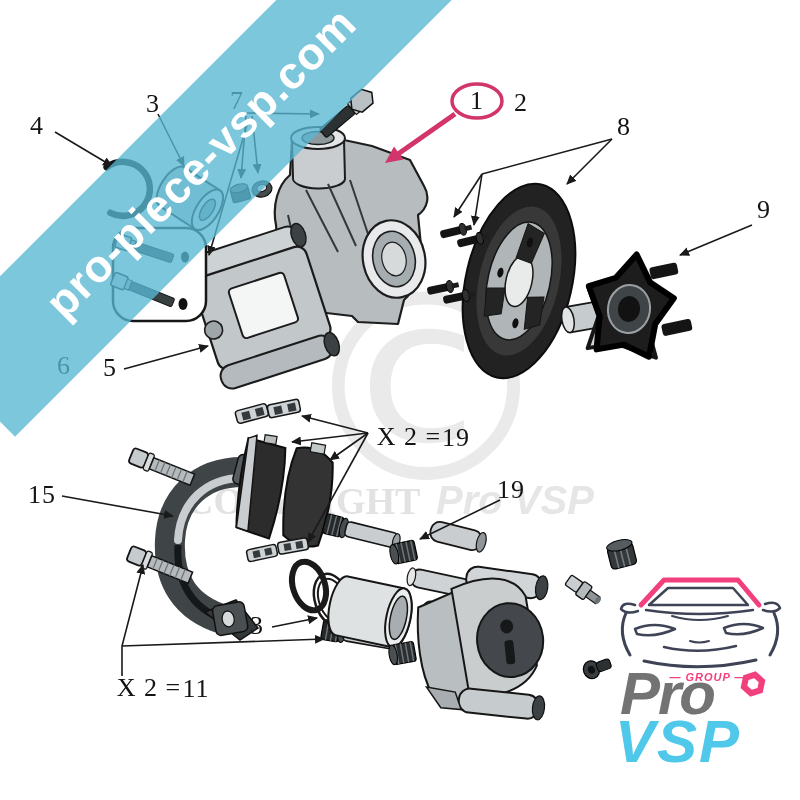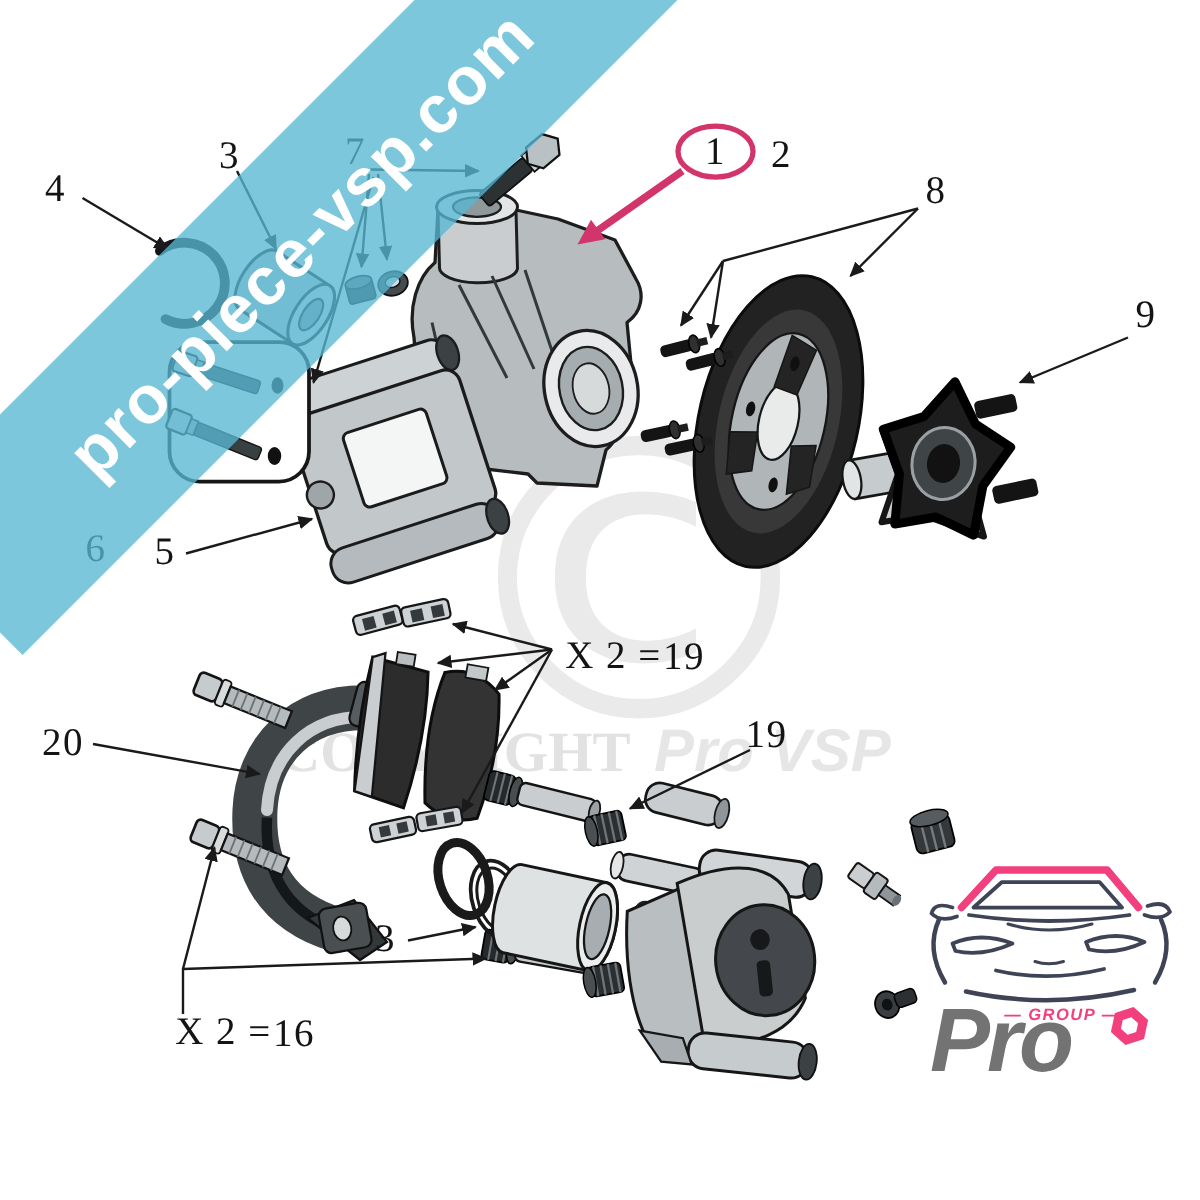--- a/index.html
+++ b/index.html
@@ -360,23 +360,23 @@
 <div class="lbl" style="left:153px;top:104px">3</div>
 <div class="lbl" style="left:37px;top:126px">4</div>
 <div class="lbl" style="left:110px;top:368px">5</div>
 <div class="lbl" style="left:64px;top:366px">6</div>
 <div class="lbl" style="left:237px;top:101px">7</div>
 <div class="lbl" style="left:624px;top:127px">8</div>
 <div class="lbl" style="left:764px;top:210px">9</div>
 <div class="lbl" style="left:409px;top:437px">X 2 =</div>
 <div class="lbl" style="left:456px;top:438px">19</div>
 <div class="lbl" style="left:149px;top:688px">X 2 =</div>
-<div class="lbl" style="left:196px;top:689px">16</div>
+<div class="lbl" style="left:196px;top:689px">11</div>
 <div class="lbl" style="left:511px;top:490px">19</div>
-<div class="lbl" style="left:42px;top:495px">20</div>
+<div class="lbl" style="left:42px;top:495px">15</div>
 <div class="lbl" style="left:257px;top:626px">3</div>
 
 <div class="wm-band">
   <span>pro-piece-vsp.com</span>
 </div>
 
 <div class="logo">
   <svg class="logo-car" width="196" height="100" viewBox="0 0 196 100">
     <path d="M39,34 L62,9 L136,9 L157,34" stroke="#F2407E" stroke-width="5" fill="none" stroke-linecap="round" stroke-linejoin="round"></path>
     <g stroke="#3E4356" fill="none" stroke-linecap="round" stroke-linejoin="round">
@@ -395,15 +395,16 @@
     </g>
   </svg>
   <div class="logo-group">— GROUP —</div>
   <div class="logo-pro">Pro</div>
   <svg class="logo-hex" width="30" height="30" viewBox="0 0 30 30">
     <g transform="rotate(12 15 15)">
       <polygon points="15,2 26.3,8.5 26.3,21.5 15,28 3.7,21.5 3.7,8.5" fill="#F2407E"></polygon>
       <polygon points="15,9 20.2,12 20.2,18 15,21 9.8,18 9.8,12" fill="#ffffff"></polygon>
     </g>
   </svg>
+  <div class="logo-vsp">VSP</div>
 </div>
 
 </div>
 
 </body></html>

